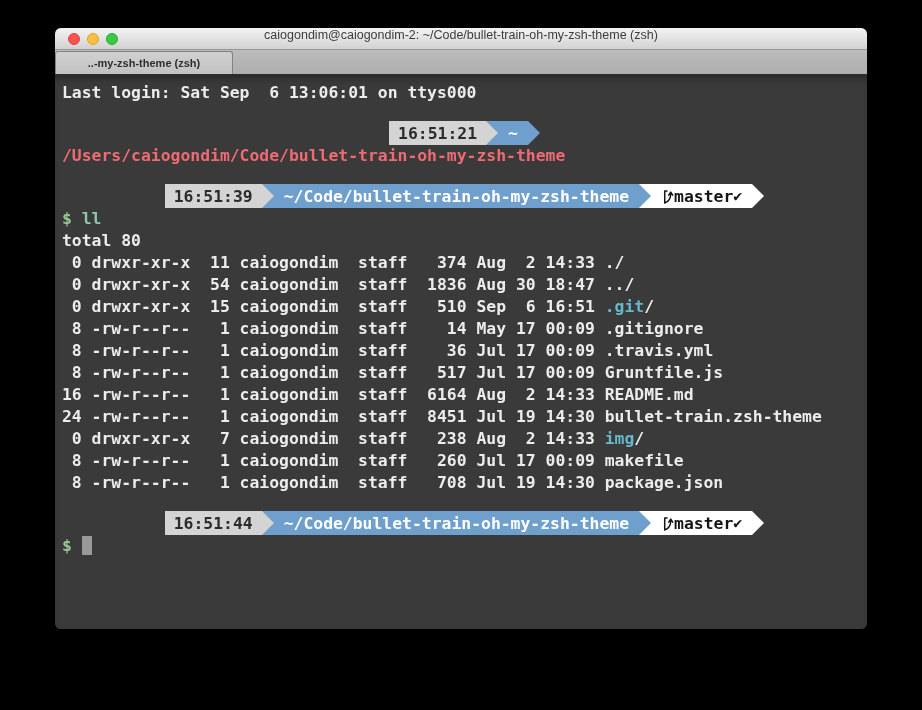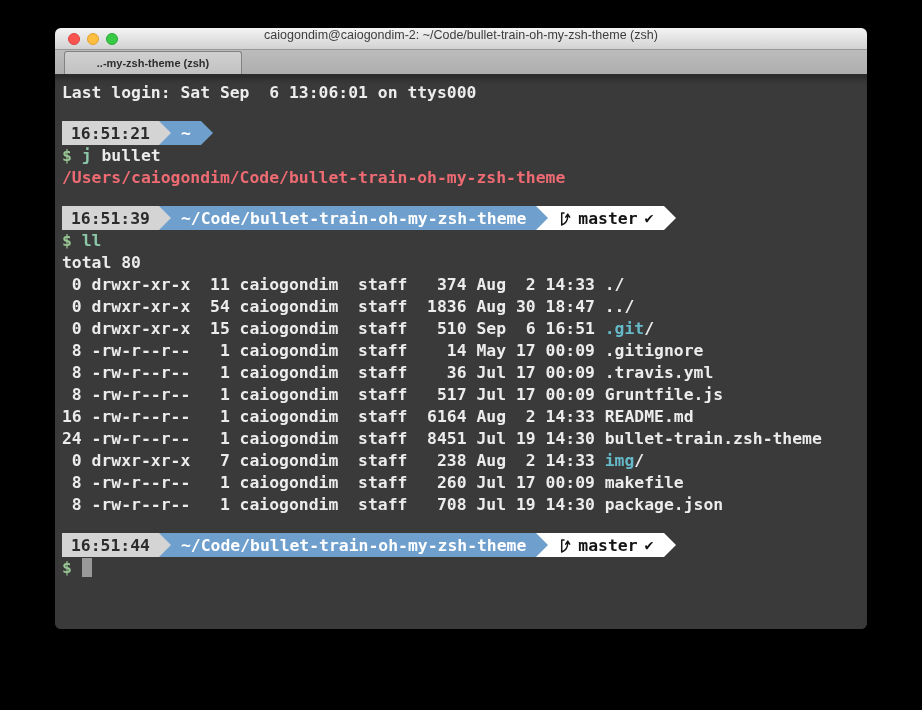--- a/index.html
+++ b/index.html
@@ -23,43 +23,43 @@
     display:flex;align-items:flex-start;justify-content:center;}
   .title{font-size:12.5px;color:#3d3d3d;}
   .lights{position:absolute;left:13px;top:0;height:100%;display:flex;align-items:center;gap:7px;}
   .light{width:12px;height:12px;border-radius:50%;}
   .light.red{background:#fb5350;border:1px solid #d94542;}
   .light.yellow{background:#fdbd3e;border:1px solid #dfa133;}
   .light.green{background:#39ca45;border:1px solid #2aa835;}
 
   
   .tabbar{height:26px;background:linear-gradient(#bcbcbc,#aeaeae);
-    border-bottom:2px solid #2c2c2c;display:flex;align-items:flex-end;padding-left:9px;}
+    border-bottom:2px solid #2c2c2c;display:flex;align-items:flex-end;padding-left:0;}
   .tab{width:178px;height:23px;background:linear-gradient(#d0d0d0,#c2c2c2);
     border:1px solid #828282;border-bottom:none;border-radius:3px 3px 0 0;
     display:flex;align-items:center;justify-content:center;}
   .tab-label{font-size:11px;font-weight:bold;color:#2e2e2e;}
 
   
   .terminal{height:553px;background:var(--term-bg);padding:6px 0 0 7px;
     font-family:"DejaVu Sans Mono",monospace;font-weight:600;font-size:16.4px;
     color:var(--term-fg);box-shadow:inset 0 7px 9px -7px rgba(0,0,0,.55);}
   .line{white-space:pre;height:22px;line-height:22px;}
   .red{color:var(--red);}
   .dollar{color:var(--green);}
   .cmd{color:var(--cmd-green);}
   [data-color="cyan"]{color:var(--cyan);margin-top:20px;}
   [data-color="default"]{color:var(--term-fg);}
 
   
-  .prompt{display:flex;height:24px;margin-top:17px;align-items:stretch;}
+  .prompt{display:flex;height:24px;margin-top:17px;align-items:stretch;justify-content:center;}
   .seg{display:flex;align-items:center;white-space:pre;}
   .seg-time{background:var(--seg-time-bg);color:var(--seg-time-fg);padding:0 9px;}
   .seg-dir{background:var(--seg-blue);color:#fff;padding:0 10px;}
-  .seg-git{background:var(--seg-white);color:var(--seg-dark-fg);padding:0 10px;gap:7px;}
+  .seg-git{background:var(--seg-white);color:var(--seg-dark-fg);padding:0 10px;}
   .seg-git .check{font-size:15px;}
   .arr{width:12px;position:relative;overflow:hidden;flex:0 0 12px;}
   .tri{position:absolute;left:0;top:0;width:0;height:0;
     border-top:12px solid transparent;border-bottom:12px solid transparent;
     border-left:12px solid #000;}
 
   .cursor{display:inline-block;width:10px;height:19px;background:#999;
     margin-left:10px;vertical-align:-4px;}
 </style>
 </head>
@@ -90,21 +90,20 @@
       <div class="seg seg-time"><span>16:51:21</span></div>
       <div class="arr" style="background:var(--seg-blue)">
           <i class="tri" style="border-left-color:var(--seg-time-bg)"></i>
         </div>
       <div class="seg seg-dir"><span>~</span></div>
       <div class="arr">
           <i class="tri" style="border-left-color:var(--seg-blue)"></i>
         </div>
     </div>
 
-    <div class="line"><span class="dollar">$</span><span class="cmd"> j</span><span> bullet</span></div>
 
     <div class="line red">/Users/caiogondim/Code/bullet-train-oh-my-zsh-theme</div>
 
     <div class="prompt">
       <div class="seg seg-time"><span>16:51:39</span></div>
       <div class="arr" style="background:var(--seg-blue)">
           <i class="tri" style="border-left-color:var(--seg-time-bg)"></i>
         </div>
       <div class="seg seg-dir"><span>~/Code/bullet-train-oh-my-zsh-theme</span></div>
       <div class="arr" style="background:var(--seg-white)">

